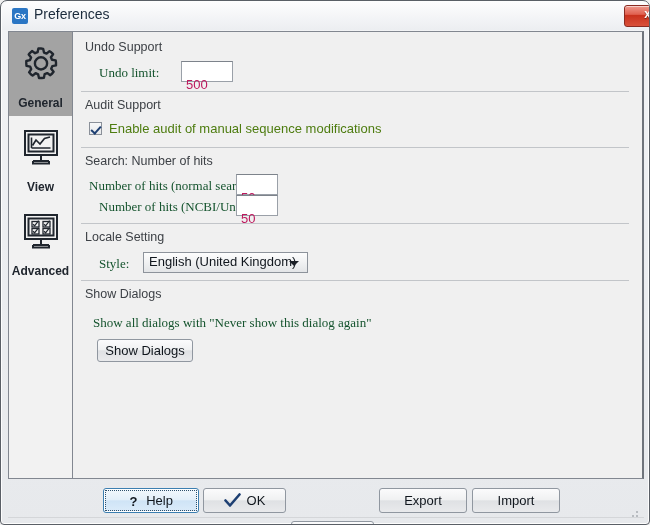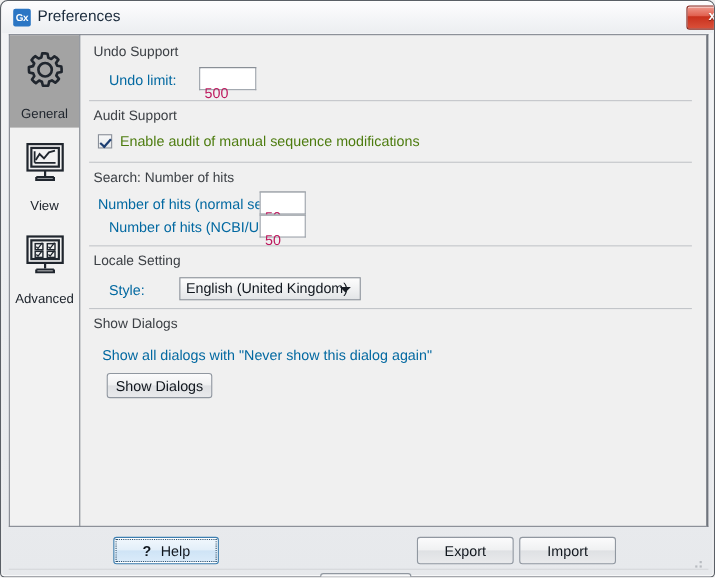--- a/index.html
+++ b/index.html
@@ -119,20 +119,21 @@
     display: flex;
     align-items: center;
     justify-content: center;
   }
   .side-label {
     position: absolute;
     left: 0; right: 0; bottom: 6px;
     text-align: center;
     font-size: 12px;
     color: #20262e;
+    font-weight: bold;
   }
 
   
   .content {
     position: absolute;
     left: 64px; top: 0;
     width: 572px;
     height: 448px;
     box-sizing: border-box;
     background: #f0f0f0;
@@ -152,22 +153,23 @@
     position: absolute;
     left: 8px;
     width: 548px;
     height: 1px;
     background: #c2c5c9;
   }
 
   .field-label {
     position: absolute;
     font-size: 13px;
-    color: #0369a1;
+    color: #14532d;
     white-space: nowrap;
+    font-family: Liberation Serif, serif;
   }
 
   .txtbox {
     position: absolute;
     box-sizing: border-box;
     height: 21px;
     background: #ffffff;
     border: 1px solid #9aa0a8;
     border-top-color: #7d838b;
     font-size: 13px;
@@ -199,21 +201,20 @@
   }
   .chk-label { font-size: 13px; color: #4d7c0f; white-space: nowrap; }
 
   .combo {
     position: absolute;
     box-sizing: border-box;
     height: 21px;
     background: linear-gradient(180deg,#fdfdfd 0%, #f1f2f3 48%, #e3e5e7 100%);
     border: 1px solid #8d939b;
     cursor: pointer;
-    margin-left: 20px;
   }
   .combo .val {
     position: absolute;
     left: 5px; top: 1px;
     font-size: 13px;
     color: #10161d;
     white-space: nowrap;
   }
   .combo .arrow {
     position: absolute;
@@ -406,20 +407,28 @@
       <div class="btn focused" style="left:95px; top:5px; width:96px; height:25px;">
         <span class="focus-ring"></span>
         <span class="glyph">
           <svg width="11" height="14" viewBox="0 0 11 14">
             <text x="0.5" y="11.5" font-family="Liberation Sans, sans-serif" font-size="13" font-weight="bold" fill="#10161d">?</text>
           </svg>
         </span>
         <span>Help</span>
       </div>
 
+      <div class="btn" style="left:195px; top:5px; width:83px; height:25px;">
+        <span class="glyph">
+          <svg width="17" height="15" viewBox="0 0 17 15">
+            <path d="M1.5 7.5 L6 12.5 L15.5 1.5" fill="none" stroke="#1d3f72" stroke-width="2.6" stroke-linecap="round" stroke-linejoin="round"></path>
+          </svg>
+        </span>
+        <span>OK</span>
+      </div>
 
       <div class="btn" style="left:283px; top:5px; width:83px; height:25px;margin-top:33px;">
         <span class="glyph">
           <svg width="15" height="14" viewBox="0 0 15 14">
             <path d="M2 2 L13 12 M13 2 L2 12" fill="none" stroke="#222831" stroke-width="1.7" stroke-linecap="round"></path>
           </svg>
         </span>
         <span>Cancel</span>
       </div>
 

